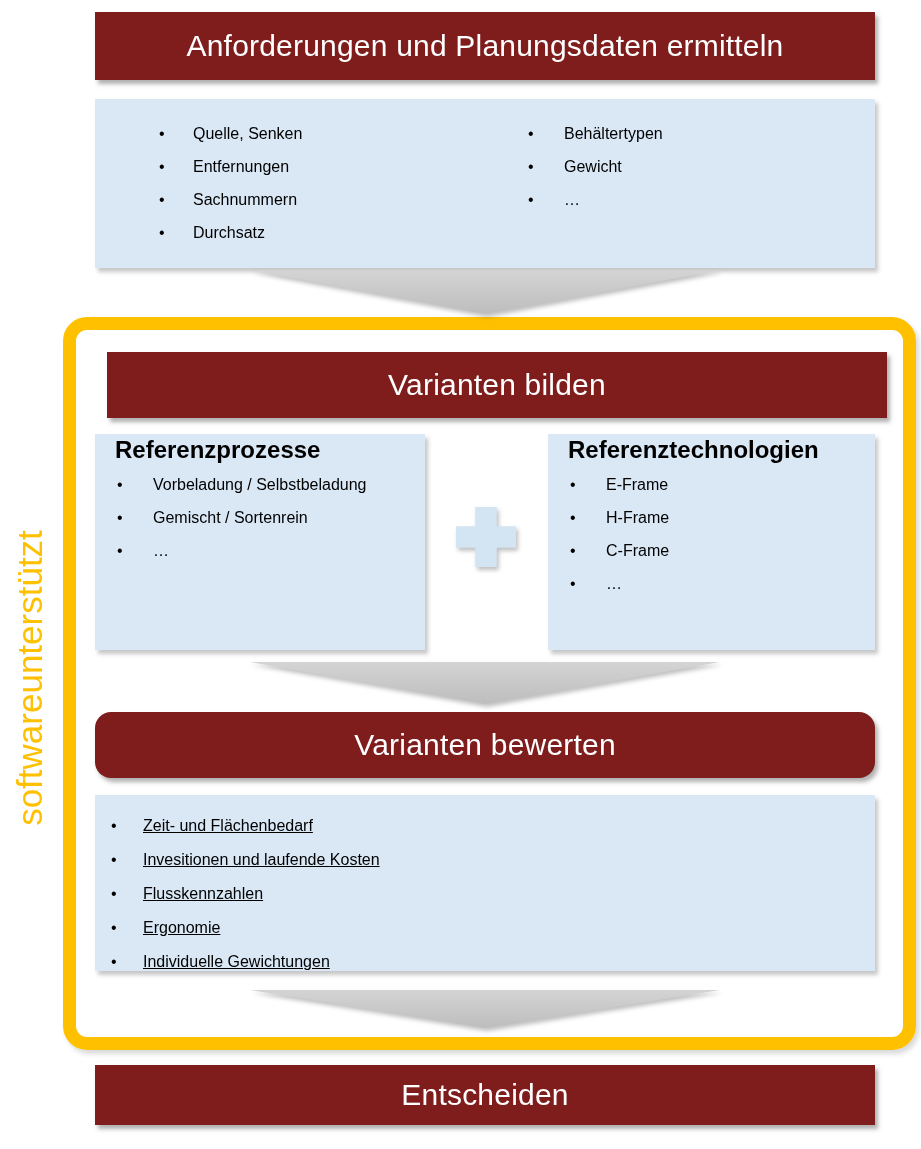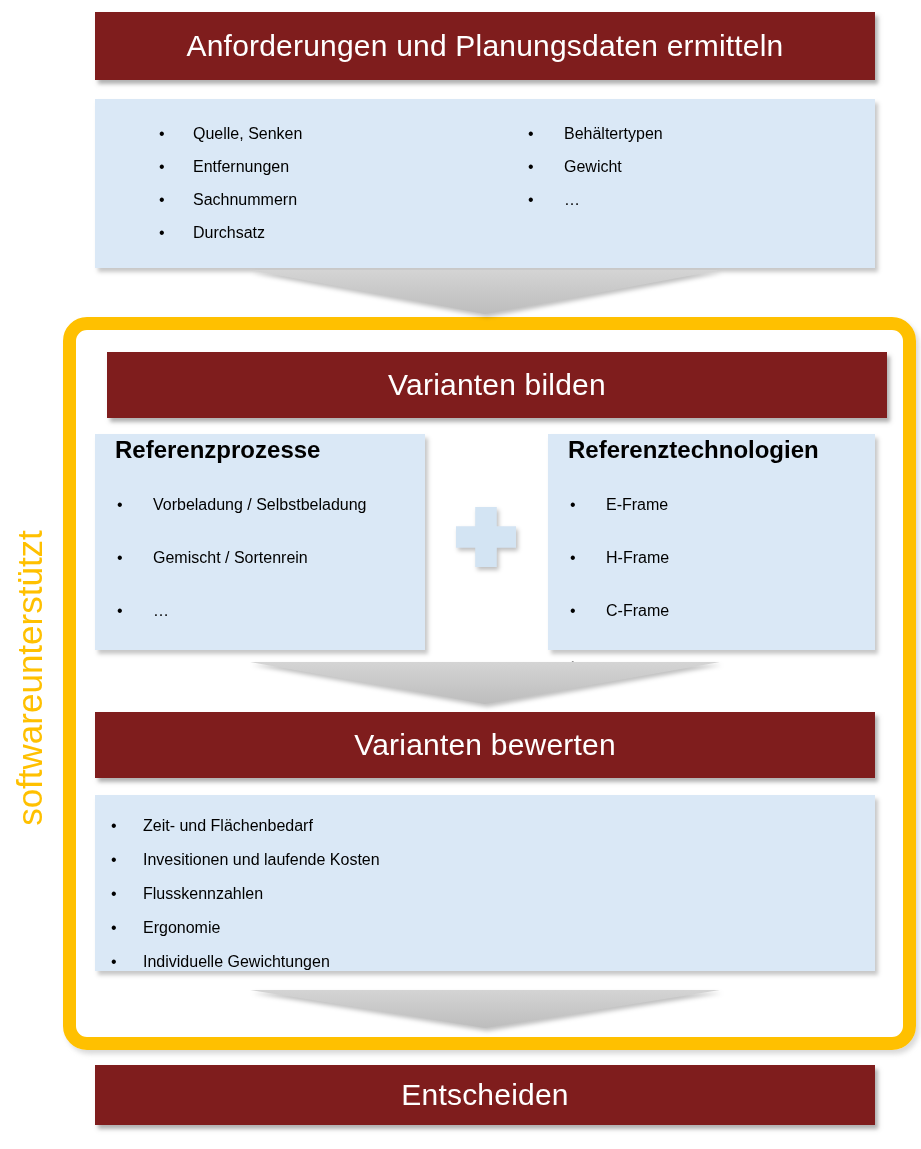--- a/index.html
+++ b/index.html
@@ -21,33 +21,33 @@
     color: #ffffff;
     display: flex;
     align-items: center;
     justify-content: center;
     font-size: 30px;
     letter-spacing: 0.2px;
     box-shadow: 3px 4px 4px rgba(100,100,100,0.5);
   }
   #hdr-requirements { top: 12px;   height: 68px; }
   #hdr-build        { top: 352px;  height: 66px; margin-left: 12px; }
-  #hdr-evaluate     { top: 712px;  height: 66px; }
+  #hdr-evaluate     { top: 712px;  height: 66px; border-radius: 16px; }
   #hdr-decide       { top: 1065px; height: 60px; }
 
   
   .panel {
     position: absolute;
     background: #DAE8F6;
     box-shadow: 3px 4px 4px rgba(130,130,130,0.45);
   }
   #panel-requirements { left: 95px;  top: 99px;  width: 780px; height: 169px; }
   #panel-proc         { left: 95px;  top: 434px; width: 330px; height: 216px; }
   #panel-tech         { left: 548px; top: 434px; width: 327px; height: 216px; }
-  #panel-eval         { left: 95px;  top: 795px; width: 780px; height: 176px; }
+  #panel-eval         { left: 95px;  top: 795px; width: 780px; height: 176px; text-decoration: underline; }
 
   
   .bullets {
     list-style: none;
     margin: 0;
     padding: 0;
     font-size: 16px;
     line-height: 33px;
     color: #000000;
   }
@@ -61,21 +61,21 @@
   #panel-requirements .col-right li { padding-left: 44px; }
   #panel-requirements .col-right li::before { left: 8px; }
 
   .ref-title {
     font-size: 24px;
     font-weight: bold;
     color: #000000;
     padding: 1px 0 3px 20px;
     line-height: 30px;
   }
-  .ref-bullets li { padding-left: 58px; margin-top: 20px; }
+  .ref-bullets li { padding-left: 58px; }
   .ref-bullets li::before { left: 22px; }
   #panel-proc .ref-bullets li { padding-right: 48px; }
 
   #panel-eval .bullets { padding-top: 14px; line-height: 34px; }
   #panel-eval .bullets li { padding-left: 48px; }
   #panel-eval .bullets li::before { left: 16px; }
 
   
   .frame {
     position: absolute;

